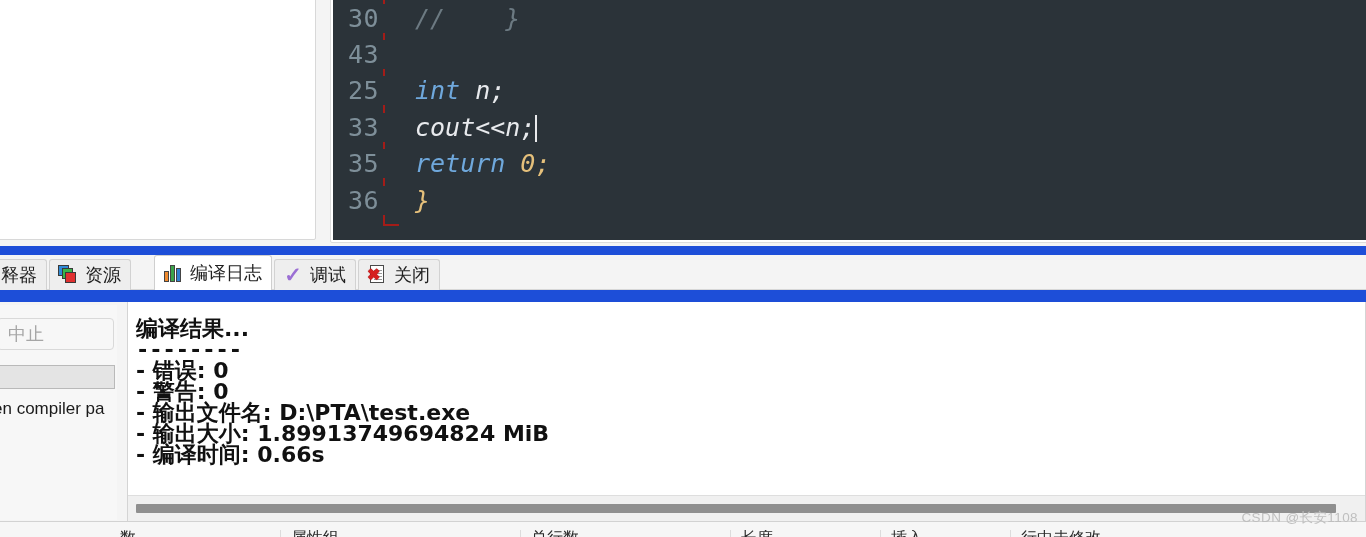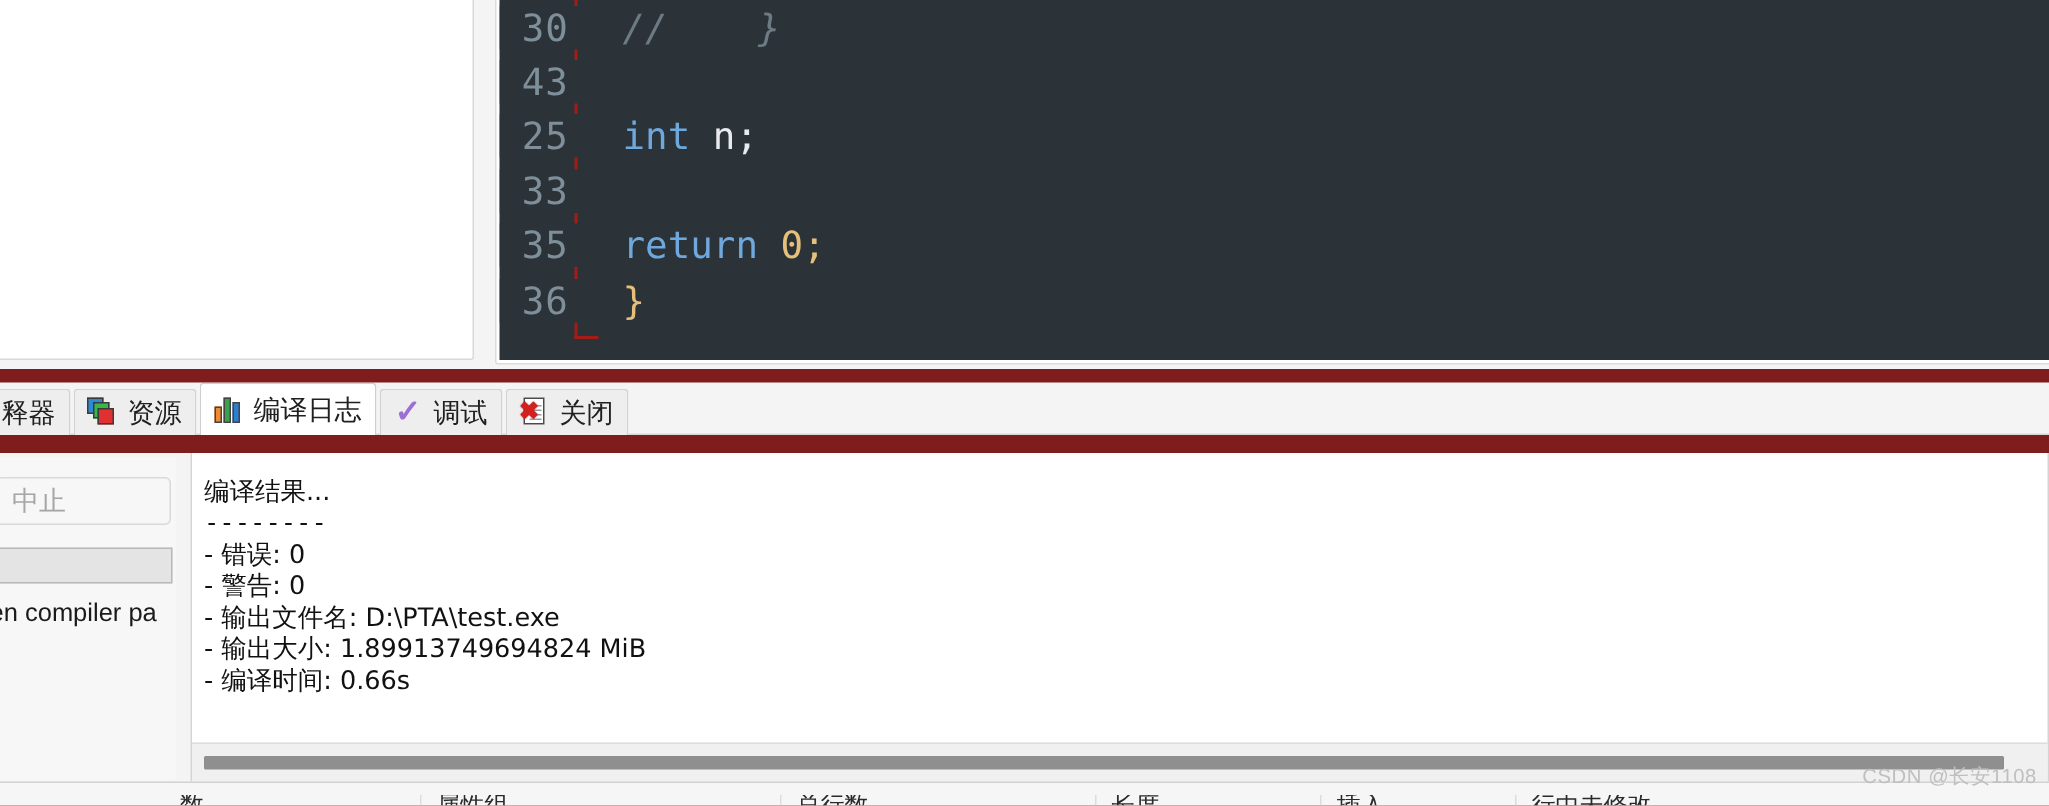--- a/index.html
+++ b/index.html
@@ -9,21 +9,21 @@
     height: 537px;
     overflow: hidden;
     background: #f2f2f2;
     font-family: "Liberation Sans", sans-serif;
   }
 
   #app {
     position: relative;
     width: 1366px;
     height: 537px;
-    background: #7f1d1d;
+    background: #1d4ed8;
   }
 
   
   #top-region {
     position: absolute;
     left: 0; top: 0;
     width: 1366px; height: 246px;
     background: #f4f4f4;
   }
 
@@ -79,20 +79,21 @@
     color: #7e8f99;
     background: #2b3339;
     letter-spacing: 0.5px;
     user-select: none;
   }
   .code-text {
     padding-left: 28px;
     white-space: pre;
     color: #d3d8de;
     position: relative;
+    font-style: italic;
   }
   .kw   { color: #6fa8dc; }
   .num  { color: #e5c07b; }
   .plain{ color: #e8eaed; }
   .cmt  { color: #6c7a82; font-style: italic; }
   .brace{ color: #e5c07b; }
 
   
   #bracket-guide {
     position: absolute;
@@ -161,20 +162,21 @@
     border-left: none;
     border-radius: 0 3px 0 0;
     margin-left: -1px;
     padding-left: 2px;
   }
   .tab.active {
     background: #ffffff;
     height: 35px;
     border-color: #cfcfcf;
     z-index: 3;
+    margin-left: 21px;
   }
   .tab-label { line-height: 1; }
   .tab-icon {
     width: 20px; height: 20px;
     position: relative;
     flex-shrink: 0;
   }
 
   
   .ic-layers .sq { position: absolute; width: 11px; height: 11px; border: 1px solid #3a3a3a; }
@@ -252,24 +254,25 @@
     left: 127px; top: 0px;
     width: 1239px; height: 220px;
     background: #ffffff;
     border: 1px solid #d4d4d4;
     border-top: none;
     overflow: hidden;
   }
   #log-text {
     padding: 16px 0 0 8px;
     font-family: "DejaVu Sans Mono", "Liberation Mono", monospace;
-    font-size: 17px;
+    font-size: 22px;
     line-height: 21px;
     color: #111111;
     white-space: pre;
+    font-weight: bold;
   }
   #log-text .zh { font-family: "DejaVu Sans", sans-serif; }
 
   
   #log-hscroll {
     position: absolute;
     left: 0; bottom: 0;
     width: 1239px; height: 26px;
     background: #f0f0f0;
     border-top: 1px solid #dedede;
@@ -344,20 +347,21 @@
           <span class="code-text"></span>
         </div>
 
         <div class="code-row">
           <span class="gutter-num">25</span>
           <span class="code-text"><span class="kw">int</span><span class="plain"> n;</span></span>
         </div>
 
         <div class="code-row">
           <span class="gutter-num">33</span>
+          <span class="code-text"><span class="plain">cout&lt;&lt;n;</span><span id="caret"></span></span>
         </div>
 
 
         <div class="code-row">
           <span class="gutter-num">35</span>
           <span class="code-text"><span class="kw">return</span><span class="num"> 0;</span></span>
         </div>
 
         <div class="code-row">
           <span class="gutter-num">36</span>

